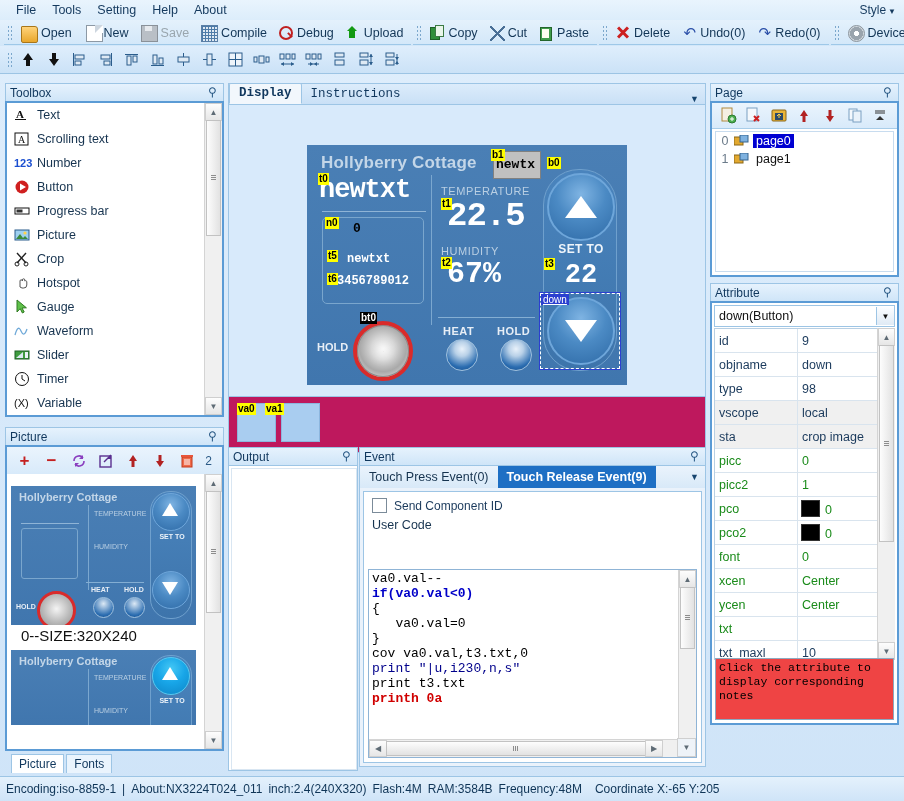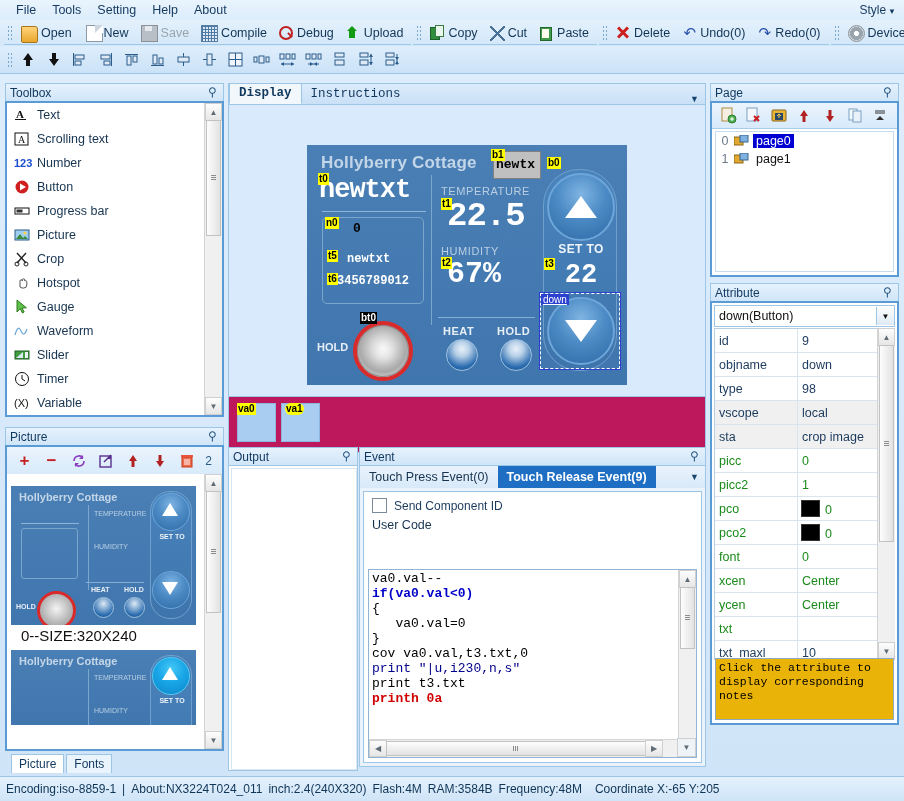--- a/index.html
+++ b/index.html
@@ -239,21 +239,21 @@
   .attrtblwrap{position:absolute;left:2px;right:2px;top:25px;bottom:63px;border:1px solid #b8cfe3;overflow:hidden;background:#fff;}
   .attrtbl{width:100%;border-collapse:collapse;table-layout:fixed;}
   .attrtbl td{height:23px;border-bottom:1px solid #d9e4ee;border-right:1px solid #d9e4ee;
     font-size:12.5px;padding:0 4px;overflow:hidden;white-space:nowrap;}
   .attrtbl td.k{width:74px;}
   .attrtbl td.swatchcell{padding-left:3px;}
   .sw{display:inline-block;width:17px;height:15px;background:#000;vertical-align:-3px;margin-right:5px;border:1px solid #333;}
   .row-grey{background:#f0f0f0;}
   .green{color:#1a8b1a;}
   .attrsb{position:absolute;right:2px;top:25px;bottom:63px;width:17px;background:#f0f0f0;border-left:1px solid #d4d4d4;}
-  .notes{position:absolute;left:3px;right:3px;bottom:3px;height:56px;border:1px solid #8ea9c0;background:#eab308;
+  .notes{position:absolute;left:3px;right:3px;bottom:3px;height:56px;border:1px solid #8ea9c0;background:#ef4444;
     font-family:"Liberation Mono",monospace;font-size:11.5px;line-height:14px;color:#000;padding:2px 3px;}
 
   
   .statusbar{position:absolute;left:0;bottom:0;width:904px;height:24px;
     background:linear-gradient(180deg,#e4f1fc,#cfe4f8);border-top:1px solid #9dc5e5;
     display:flex;align-items:center;}
   .statusbar .seg{font-size:12px;color:#0f3557;padding:0 3px;}
   .statusbar .first{padding-left:6px;}
 </style>
 </head>
@@ -708,21 +708,21 @@
           </div>
         <div class="selbox"></div>
         <div class="sel-lbl" style="left:234px;top:149px;">down</div>
       </div>
     </div>
 
     <div class="varstrip">
       <div class="varbox" style="left:8px;"></div>
       <div class="tag" style="position:absolute;left:8px;top:6px;">va0</div>
       <div class="varbox" style="left:52px;"></div>
-      <div class="tag" style="position:absolute;left:56px;top:6px;border-radius:6px;">va1</div>
+      <div class="tag" style="position:absolute;left:36px;top:6px;">va1</div>
     </div>
   </div>
 
   <div class="lowrow">
     <div class="outpanel">
       <div class="panel-title">
         <span class="ttl">Output</span>
         <span class="pin">⚲</span>
       </div>
       <div class="outbody">

